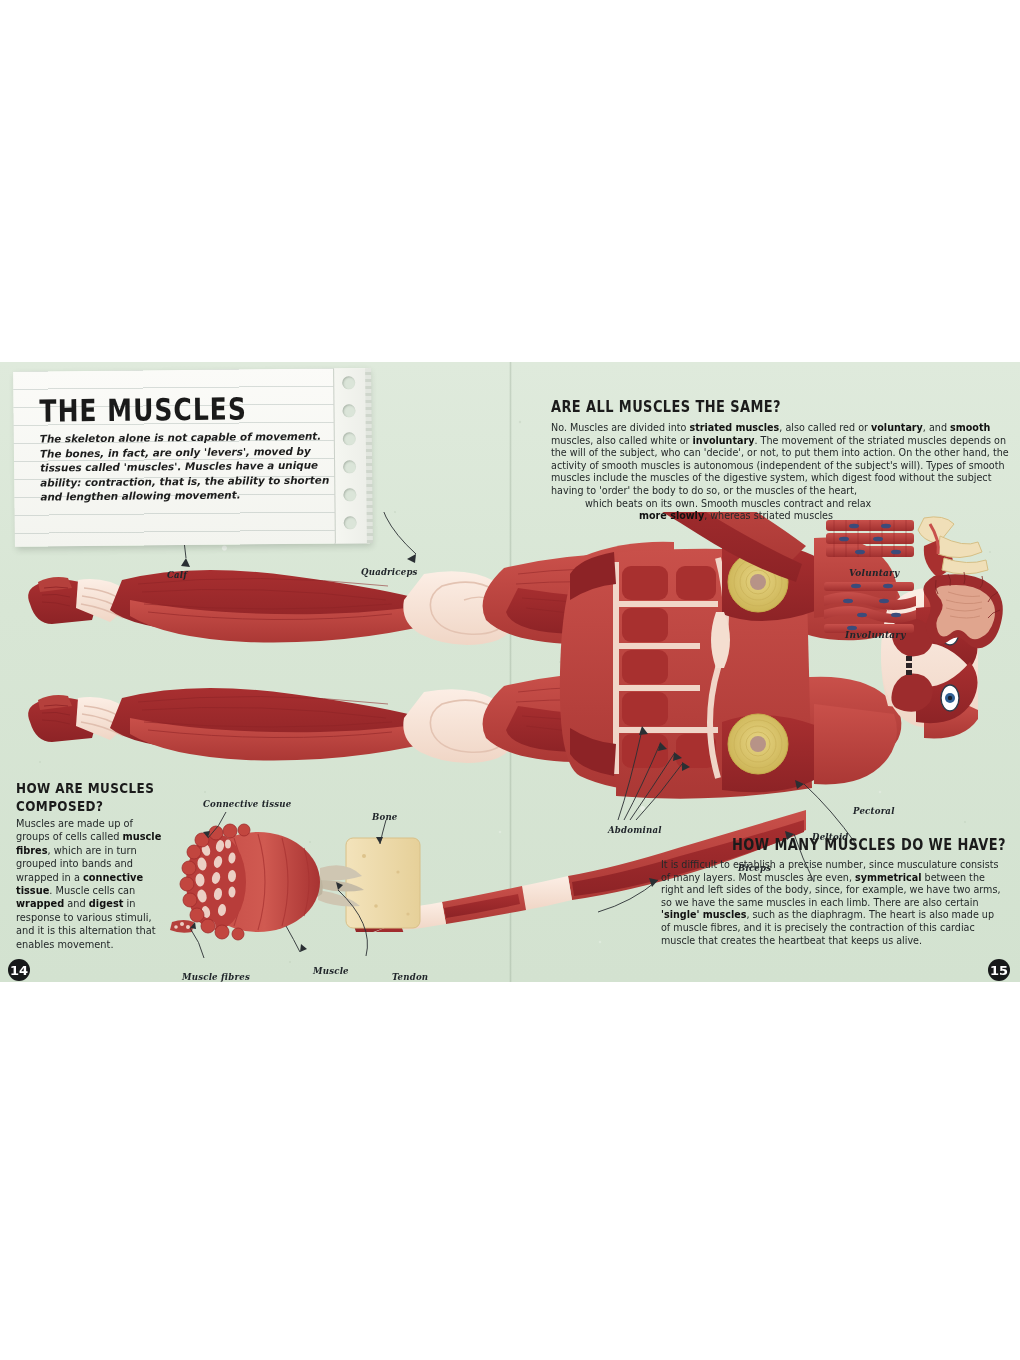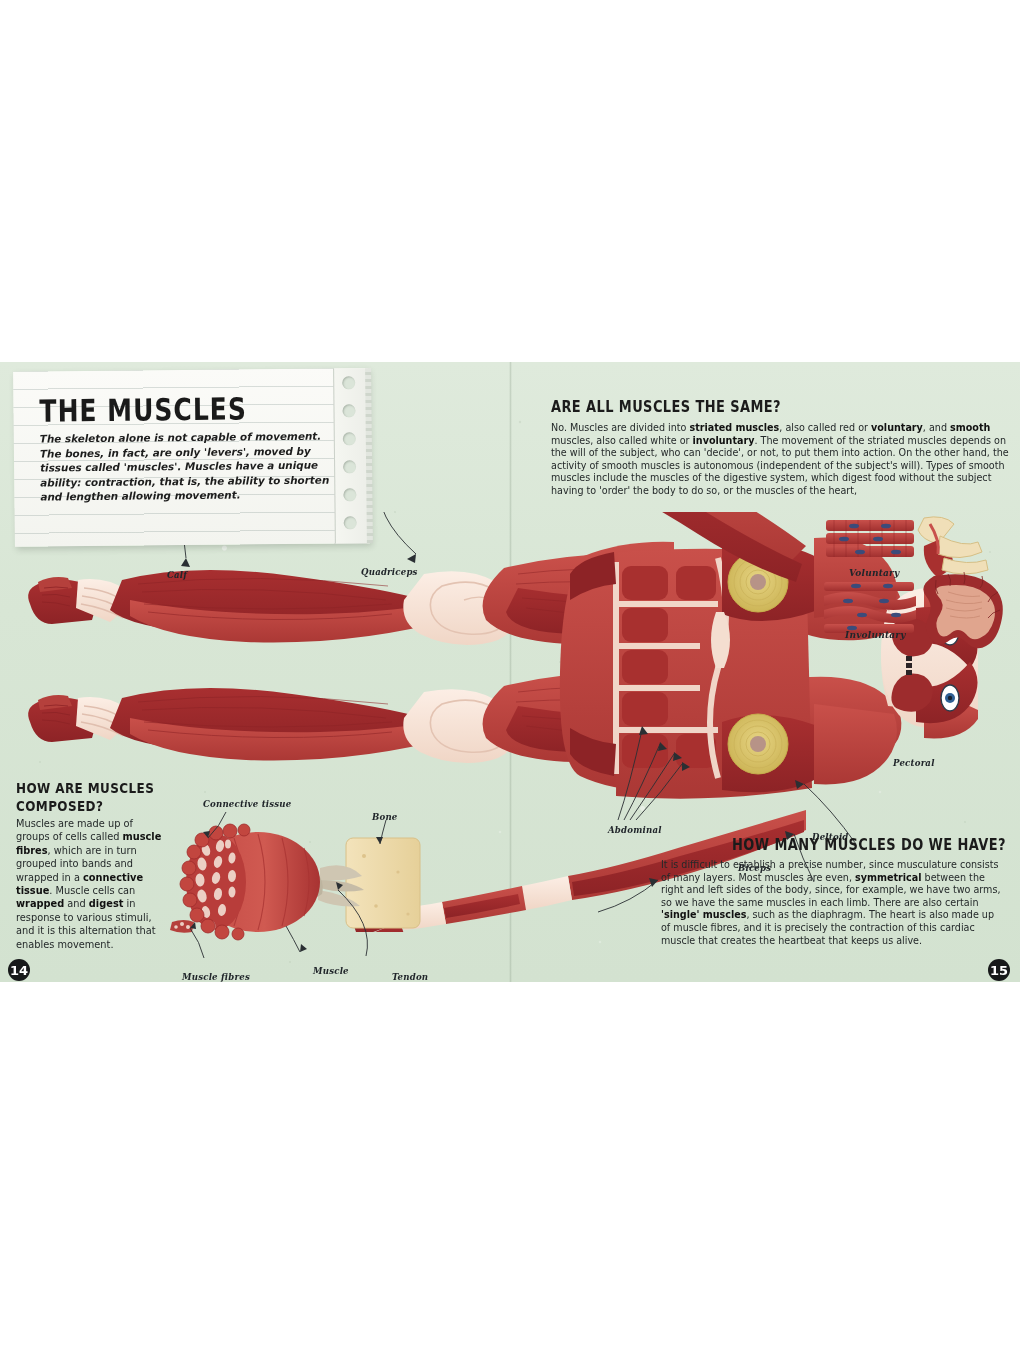--- a/index.html
+++ b/index.html
@@ -360,21 +360,21 @@
           <path d="M776,322 l-9,-3 l2,9z"></path>
         <path d="M640,368 l-9,-2 l3,9z"></path>
         <path d="M168,46 l4,9 l-9,-1z"></path>
           <path d="M398,42 l-1,9 l-8,-4z"></path>
       </g>
     </svg>
 
     <div class="lab" style="left:167px;top:208px;">Calf</div>
     <div class="lab" style="left:361px;top:205px;">Quadriceps</div>
     <div class="lab" style="left:608px;top:463px;">Abdominal</div>
-    <div class="lab" style="left:853px;top:396px;margin-left:40px;">Pectoral</div>
+    <div class="lab" style="left:853px;top:444px;">Pectoral</div>
     <div class="lab" style="left:812px;top:470px;">Deltoid</div>
     <div class="lab" style="left:738px;top:501px;">Biceps</div>
 
     <svg style="position:absolute;left:812px;top:148px;" width="205" height="140" viewBox="0 0 205 140">
       <defs>
         <linearGradient id="fibG" x1="0" y1="0" x2="0" y2="1">
           <stop offset="0" stop-color="#c8504b"></stop>
             <stop offset="1" stop-color="#a1302f"></stop>
         </linearGradient>
       </defs>
@@ -557,20 +557,22 @@
       <div class="hole" style="top:120px;"></div>
       <div class="hole" style="top:148px;"></div>
       <div id="np-title">THE MUSCLES</div>
       <div id="np-body">The skeleton alone is not capable of movement. The bones, in fact, are only 'levers', moved by tissues called 'muscles'. Muscles have a unique ability: contraction, that is, the ability to shorten and lengthen allowing movement.</div>
     </div>
 
     <div id="sec-same">
       <div class="hdg">ARE ALL MUSCLES THE SAME?</div>
       <div class="para">
         <span>No. Muscles are divided into </span><b>striated muscles</b><span>, also called red or </span><b>voluntary</b><span>, and </span><b>smooth</b><span> muscles, also called white or </span><b>involuntary</b><span>. The movement of the striated muscles depends on the will of the subject, who can 'decide', or not, to put them into action. On the other hand, the activity of smooth muscles is autonomous (independent of the subject's will). Types of smooth muscles include the muscles of the digestive system, which digest food without the subject having to 'order' the body to do so, or the muscles of the heart,</span>
+        <span class="ind1">which beats on its own. Smooth muscles contract and relax</span>
+        <span class="ind2"><b>more slowly</b><span>, whereas striated muscles</span></span>
       </div>
     </div>
 
     <div id="sec-comp">
       <div class="hdg">HOW ARE MUSCLES COMPOSED?</div>
       <div class="para">
         <span>Muscles are made up of groups of cells called </span><b>muscle fibres</b><span>, which are in turn grouped into bands and wrapped in a </span><b>connective tissue</b><span>. Muscle cells can </span><b>wrapped</b><span> and </span><b>digest</b><span> in response to various stimuli, and it is this alternation that enables movement.</span>
       </div>
     </div>
 

